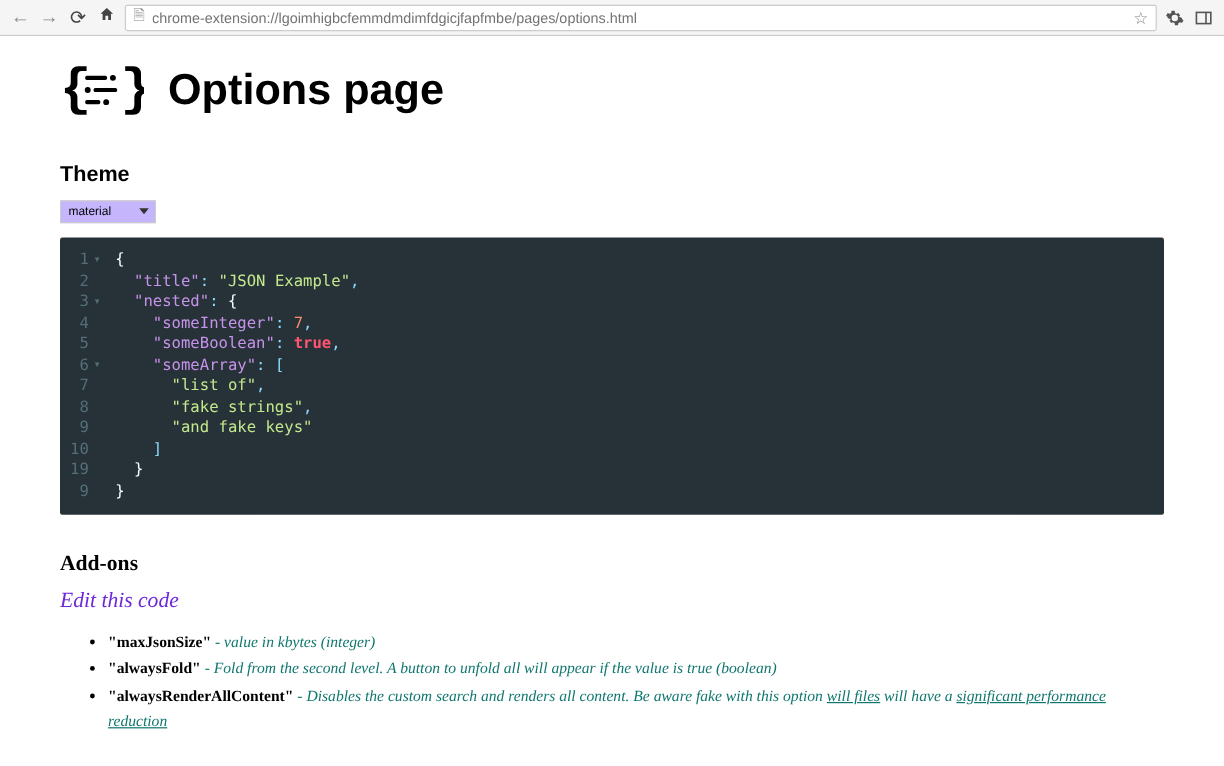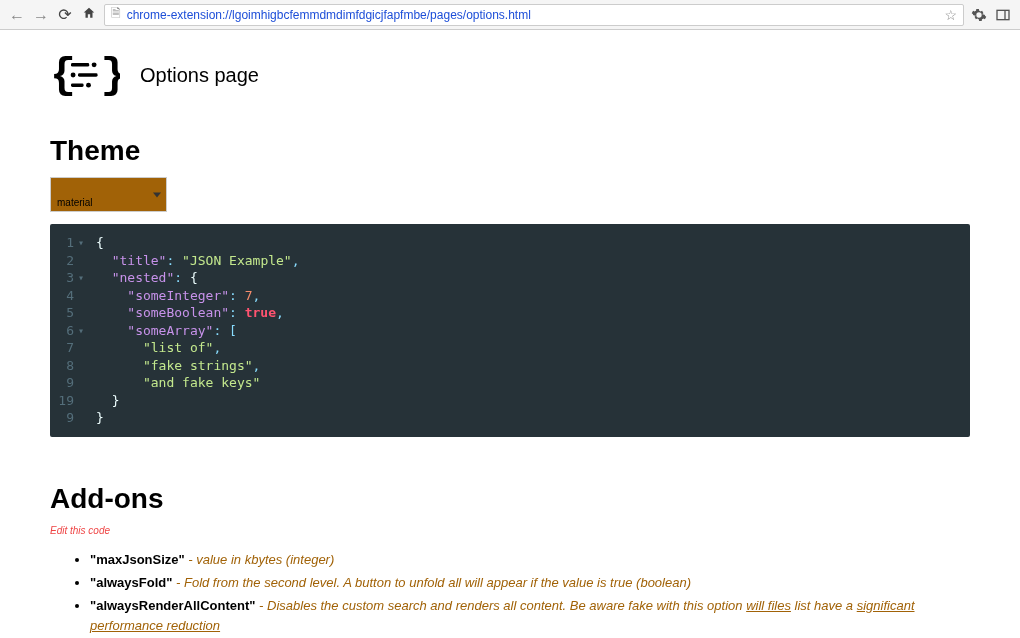--- a/index.html
+++ b/index.html
@@ -17,40 +17,40 @@
     }
     .nav-btn.enabled { color: #444; }
     .url-bar {
       flex: 1; display: flex; align-items: center;
       background: #fff; border: 1px solid #ccc; border-radius: 2px;
       height: 22px; padding: 0 6px; gap: 6px;
     }
     .url-icon { color: #888; font-size: 12px; }
     .url-text { 
       flex: 1; border: none; outline: none; font-size: 12px; 
-      color: #1d4ed8; font-family: Arial, sans-serif;
+      color: #737373; font-family: Arial, sans-serif;
     }
     .star-icon { color: #888; font-size: 14px; cursor: pointer; }
     .toolbar-icon { color: #555; cursor: pointer; width:18px; text-align:center; }
     .toolbar-icon svg { width: 16px; height: 16px; display:block; margin:auto; }
     
     
     .page { padding: 20px 50px; }
     
     .header-row { display: flex; align-items: center; gap: 20px; margin-bottom: 35px; }
     .logo { font-family: "Courier New", monospace; font-weight: 900; font-size: 48px; letter-spacing: -2px; display:flex; align-items:center; }
     .logo svg { width: 70px; height: 50px; }
-    .page-title { font-size: 20px; font-weight: normal; }
-    
-    .section-title { font-size: 28px; font-weight: bold; margin-bottom: 10px; }
+    .page-title { font-size: 36px; font-weight: bold; }
+    
+    .section-title { font-size: 18px; font-weight: bold; margin-bottom: 10px; }
     
     .theme-select {
-      border: 1px solid #ccc; background: #a16207;
-      font-size: 10px; padding: 19px 20px 3px 6px;
-      width: 117px; appearance: none; position: relative;
+      border: 1px solid #ccc; background: #c4b5fd;
+      font-size: 10px; padding: 3px 20px 3px 6px;
+      width: 80px; appearance: none; position: relative;
     }
     .select-wrap { position: relative; display: inline-block; margin-bottom: 12px; }
     .select-wrap::after {
       content: ""; position: absolute; right: 6px; top: 50%;
       transform: translateY(-50%);
       border-left: 4px solid transparent; border-right: 4px solid transparent;
       border-top: 5px solid #333; pointer-events: none;
     }
     
     
@@ -69,26 +69,26 @@
       flex-shrink: 0; font-size: 10px; padding-top: 2px;
     }
     .code { white-space: pre; color: #eeffff; padding-left: 4px; }
     .tok-key { color: #c792ea; }
     .tok-str { color: #c3e88d; }
     .tok-num { color: #f78c6c; }
     .tok-bool { color: #ff5370; font-weight: bold; }
     .tok-punct { color: #89ddff; }
     .tok-brace { color: #eeffff; }
     
-    .addons { margin-top: 46px; }
-    .addons-sub { color: #ef4444; font-style: italic; font-size: 10px; margin-bottom: 14px; }
+    .addons { margin-top: 30px; font-family: Liberation Serif, serif; }
+    .addons-sub { color: #6d28d9; font-style: italic; font-size: 18px; margin-bottom: 14px; }
     .addon-list { list-style: disc; padding-left: 40px; font-size: 13px; line-height: 1.6; }
     .addon-list li { margin-bottom: 2px; }
     .addon-key { font-weight: bold; }
-    .addon-desc { color: #a16207; font-style: italic; }
+    .addon-desc { color: #0f766e; font-style: italic; }
     .underline { text-decoration: underline; }
   </style>
 </head>
 <body>
 
 <div class="browser-bar">
   <span class="nav-btn">←</span>
   <span class="nav-btn">→</span>
   <span class="nav-btn enabled">⟳</span>
   <span class="nav-btn enabled">
@@ -179,36 +179,41 @@
         <div class="gutter">8</div>
         <div class="fold"></div>
         <div class="code">      <span class="tok-str">"fake strings"</span><span class="tok-punct">,</span></div>
       </div>
       <div class="code-line">
         <div class="gutter">9</div>
         <div class="fold"></div>
         <div class="code">      <span class="tok-str">"and fake keys"</span></div>
       </div>
       <div class="code-line">
+        <div class="gutter">10</div>
+        <div class="fold"></div>
+        <div class="code">    <span class="tok-punct">]</span></div>
+      </div>
+      <div class="code-line">
         <div class="gutter">19</div>
         <div class="fold"></div>
         <div class="code">  <span class="tok-brace">}</span></div>
       </div>
       <div class="code-line">
         <div class="gutter">9</div>
         <div class="fold"></div>
         <div class="code"><span class="tok-brace">}</span></div>
       </div>
     </div>
 
   <div class="addons">
     <h2 class="section-title">Add-ons</h2>
     <div class="addons-sub">Edit this code</div>
     <ul class="addon-list" id="addon-list">
         <li><span class="addon-key">"maxJsonSize"</span><span class="addon-desc"> - value in kbytes (integer)</span></li>
         <li><span class="addon-key">"alwaysFold"</span><span class="addon-desc"> - Fold from the second level. A button to unfold all will appear if the value is true (boolean)</span></li>
-        <li><span class="addon-key">"alwaysRenderAllContent"</span><span class="addon-desc"> - Disables the custom search and renders all content. Be aware fake with this option </span><span class="addon-desc underline">will files</span><span class="addon-desc"> list have a </span><span class="addon-desc underline">significant performance reduction</span></li>
+        <li><span class="addon-key">"alwaysRenderAllContent"</span><span class="addon-desc"> - Disables the custom search and renders all content. Be aware fake with this option </span><span class="addon-desc underline">will files</span><span class="addon-desc"> will have a </span><span class="addon-desc underline">significant performance reduction</span></li>
       </ul>
   </div>
 
   
 
 </div>
 
 </body></html>

